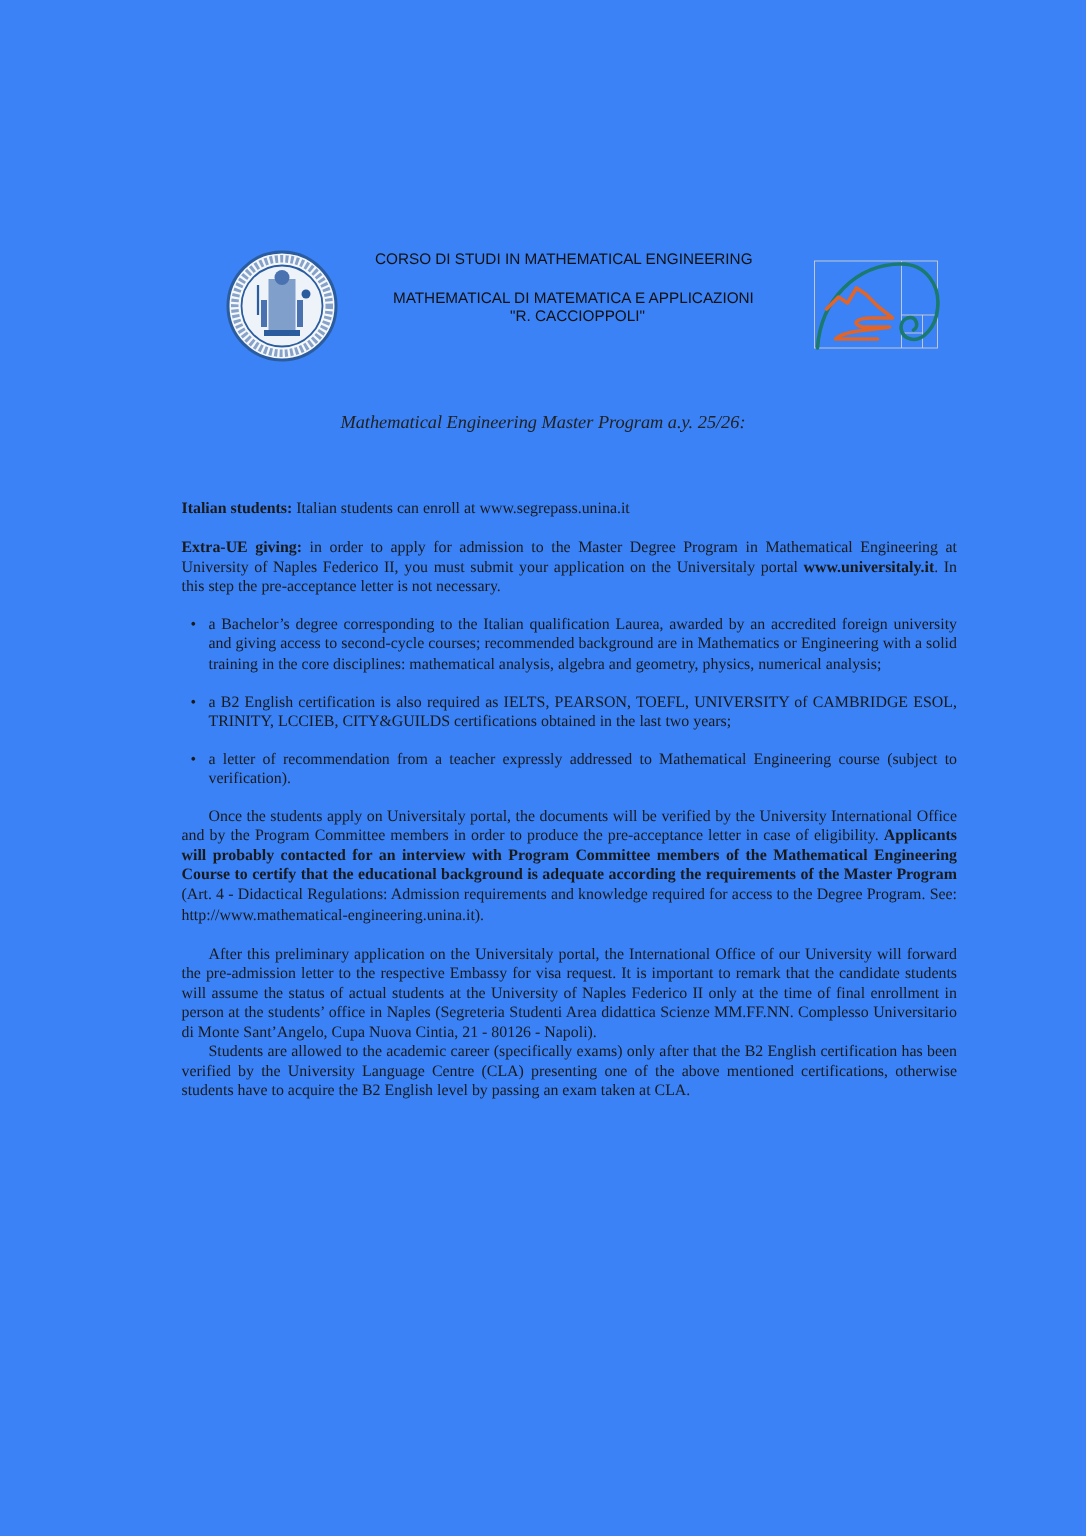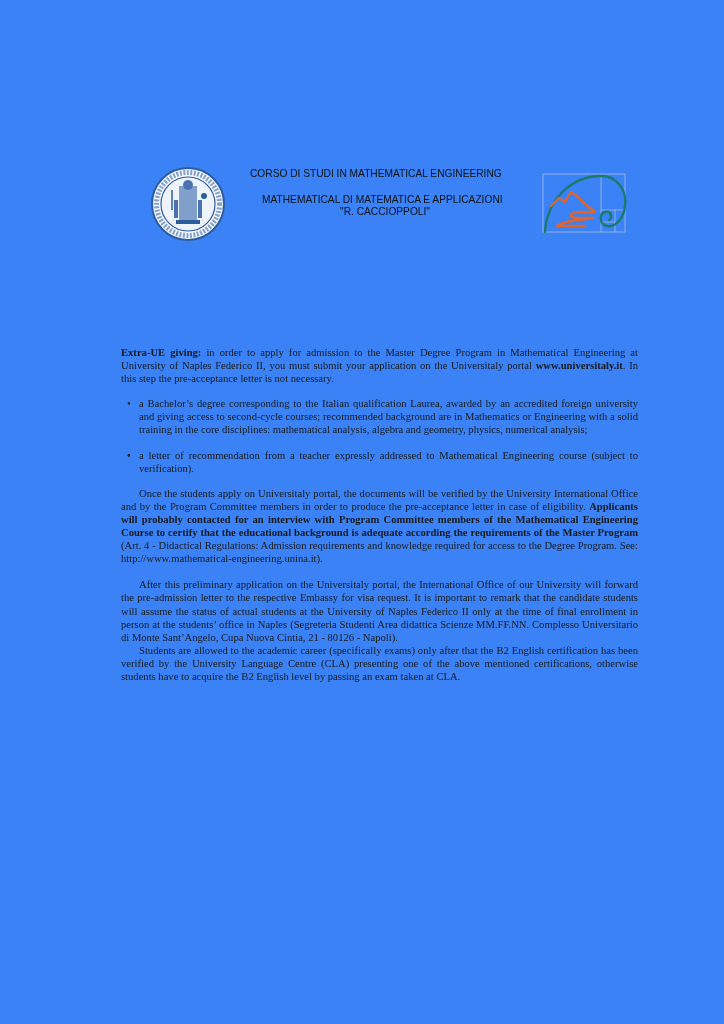--- a/index.html
+++ b/index.html
@@ -55,30 +55,34 @@
       <rect x="2" y="2" width="82" height="58"></rect>
       <line x1="60" y1="2" x2="60" y2="60"></line>
       <line x1="60" y1="38" x2="84" y2="38"></line>
       <line x1="74" y1="38" x2="74" y2="60"></line>
       <line x1="60" y1="50" x2="74" y2="50"></line>
     </g>
     <path d="M4 60 C6 28, 30 4, 60 4 C76 4, 86 18, 84 34 C83 46, 74 56, 66 54 C58 52, 58 42, 64 40 C70 38, 72 46, 68 48" fill="none" stroke="#1a7a6e" stroke-width="2.4" stroke-linecap="round"></path>
     <path d="M10 34 L18 26 L24 30 L30 20 L36 24 L44 32 L54 40 L40 40 C30 40, 26 44, 34 46 L52 46 C42 48, 22 48, 16 54 L44 54" fill="none" stroke="#e0652a" stroke-width="2.4" stroke-linejoin="round" stroke-linecap="round"></path>
   </svg>
 
+  <div class="title title1">Mathematical Engineering Master Program a.y. 25/26:</div>
 
   <div class="body">
+    <p>
+      <b>Italian students:</b><span> Italian students can enroll at www.segrepass.unina.it</span>
+    </p>
 
     <p class="para-gap">
       <b>Extra-UE giving:</b><span> in order to apply for admission to the Master Degree Program in Mathematical Engineering at University of Naples Federico II, you must submit your application on the Universitaly portal </span><b>www.universitaly.it</b><span>. In this step the pre-acceptance letter is not necessary.</span>
     </p>
 
     <ul class="reqs">
       <li><span class="bullet">•</span><span>a Bachelor’s degree corresponding to the Italian qualification Laurea, awarded by an accredited foreign university and giving access to second-cycle courses; recommended background are in Mathematics or Engineering with a solid training in the core disciplines: mathematical analysis, algebra and geometry, physics, numerical analysis;</span></li>
-      <li><span class="bullet">•</span></li>
+      <li><span class="bullet">•</span><span>a B2 English certification is also required as IELTS, PEARSON, TOEFL, UNIVERSITY of CAMBRIDGE ESOL, TRINITY, LCCIEB, CITY&amp;GUILDS certifications obtained in the last two years;</span></li>
       <li><span class="bullet">•</span><span>a letter of recommendation from a teacher expressly addressed to Mathematical Engineering course (subject to verification).</span></li>
     </ul>
 
     <p class="indent">
       <span>Once the students apply on Universitaly portal, the documents will be verified by the University International Office and by the Program Committee members in order to produce the pre-acceptance letter in case of eligibility. </span><b>Applicants will probably contacted for an interview with Program Committee members of the Mathematical Engineering Course to certify that the educational background is adequate according the requirements of the Master Program</b><span> (Art. 4 - Didactical Regulations: Admission requirements and knowledge required for access to the Degree Program. See: http://www.mathematical-engineering.unina.it).</span>
     </p>
 
     <p class="indent para-gap">After this preliminary application on the Universitaly portal, the International Office of our University will forward the pre-admission letter to the respective Embassy for visa request. It is important to remark that the candidate students will assume the status of actual students at the University of Naples Federico II only at the time of final enrollment in person at the students’ office in Naples (Segreteria Studenti Area didattica Scienze MM.FF.NN. Complesso Universitario di Monte Sant’Angelo, Cupa Nuova Cintia, 21 - 80126 - Napoli).</p>
     <p class="indent">Students are allowed to the academic career (specifically exams) only after that the B2 English certification has been verified by the University Language Centre (CLA) presenting one of the above mentioned certifications, otherwise students have to acquire the B2 English level by passing an exam taken at CLA.</p>
   </div>

